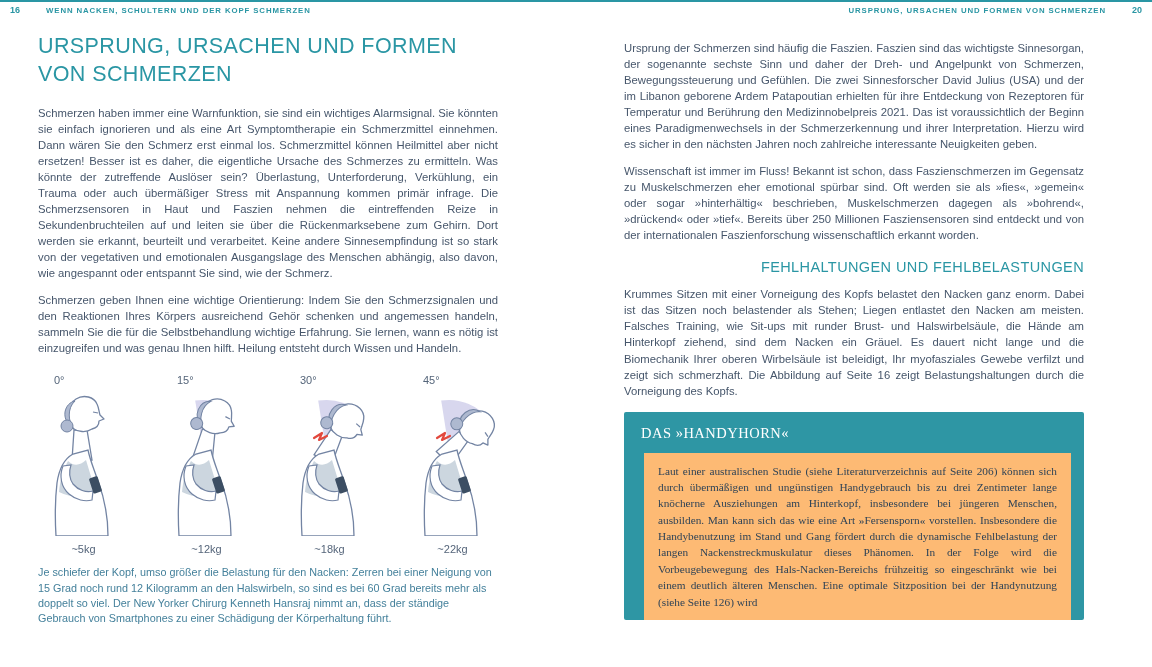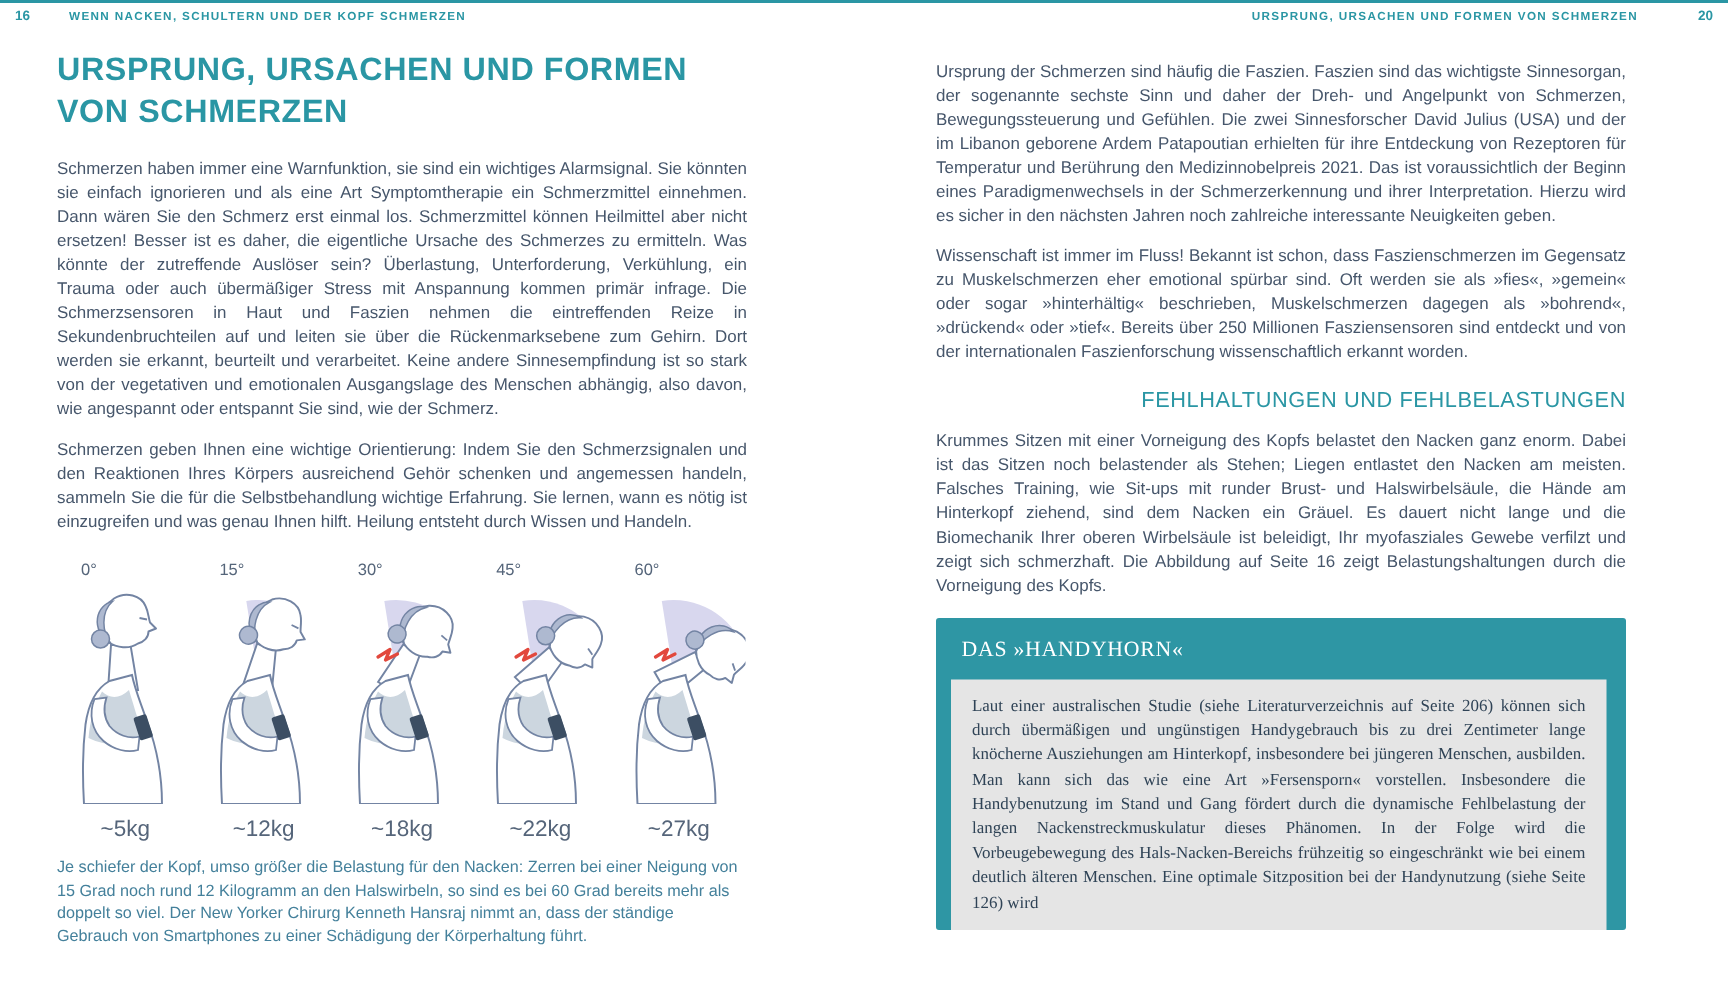--- a/index.html
+++ b/index.html
@@ -1,37 +1,37 @@
 <!DOCTYPE html>
 <html lang="de"><head>
 <meta charset="utf-8">
 <style>
   html,body{margin:0;padding:0;background:#fff;}
   body{width:1152px;height:667px;font-family:"Liberation Sans",sans-serif;}
   .spread{position:relative;width:1152px;height:633px;background:#fff;overflow:hidden;}
   .top-rule{position:absolute;top:0;left:0;width:1152px;height:2px;background:#2A96A4;}
   .header-left{position:absolute;top:5px;left:10px;display:flex;align-items:baseline;gap:26px;}
-  .header-right{position:absolute;top:5px;right:10px;display:flex;align-items:baseline;gap:40px;}
+  .header-right{position:absolute;top:5px;right:10px;display:flex;align-items:baseline;gap:26px;}
   .pagenum{font-size:9px;font-weight:bold;color:#2A96A4;}
   .running{font-size:7.8px;font-weight:bold;letter-spacing:0.9px;color:#2A96A4;}
   .col{position:absolute;top:27px;width:460px;}
   .col-left{left:38px;}
   .col-right{left:624px;}
-  h1{margin:6px 0 16px 0;font-size:21.5px;font-weight:700;line-height:1.3;letter-spacing:0.4px;color:#2A96A4;}
+  h1{margin:6px 0 16px 0;font-size:21.5px;font-weight:400;line-height:1.3;letter-spacing:0.4px;color:#2A96A4;}
   h2{margin:16px 0 11px 0;font-size:14.5px;font-weight:500;letter-spacing:0.4px;color:#2A96A4;text-align:right;}
   p.body{margin:0 0 11px 0;font-size:11.3px;line-height:1.42;color:#46566B;text-align:justify;hyphens:auto;}
   .figure-block{margin-top:18px;}
   .figure-row{display:flex;justify-content:space-between;}
   .fig-cell{width:91px;text-align:center;}
   .fig-angle{font-size:11px;color:#55657A;text-align:left;padding-left:16px;margin-bottom:2px;}
-  .fig-weight{font-size:15px;color:#55657A;margin-top:3px;}
+  .fig-weight{font-size:11px;color:#55657A;margin-top:3px;}
   .caption{margin:10px 0 0 0;font-size:10.8px;line-height:1.42;color:#44809B;}
   .infobox{margin-top:13px;background:#2E96A4;border-radius:2px;font-family:Liberation Serif, serif;}
   .infobox-title{padding:13px 17px 11px 17px;font-size:14.5px;font-weight:500;letter-spacing:0.5px;color:#FFFFFF;}
-  .infobox-inner{margin:0 13px 13px 10px;background:#e5e5e5;padding:10px 14px;}
+  .infobox-inner{margin:0 13px 13px 20px;background:#fdba74;padding:10px 14px;}
   .infobox-inner p{margin:0;font-size:11.3px;line-height:1.45;color:#2F4356;text-align:justify;hyphens:auto;}
 </style>
 </head>
 <body>
 
 <div class="spread">
   <div class="top-rule"></div>
 
   <div class="header-left">
     <span class="pagenum">16</span>
@@ -102,35 +102,20 @@
       <path d="M34 41 C28 34 27 20 35 13 C30 14 26 18 25 24 C24 31 28 37 34 41 Z" fill="#AEB9D0" stroke="#7384A3" stroke-width="1"></path>
       <circle cx="27" cy="38" r="6" fill="#AEB9D0" stroke="#7384A3" stroke-width="1"></circle>
       <path d="M53 24 l5 1" stroke="#7384A3" stroke-width="1.2"></path>
     </g>
     <path d="M33 66 C24 71 19 81 17 95 C15 112 15 131 16 148 L68 148 C68 129 64 109 58 93 C54 81 50 72 48 62 Z" fill="#fff" stroke="#7384A3" stroke-width="1.3"></path>
     <path d="M28 73 C23 82 20 92 19 104 C31 110 47 110 56 104 C52 92 49 82 46 72 C40 78 33 78 28 73 Z" fill="#CCD6DF"></path>
     <path d="M23 78 C19 88 21 99 29 106 C36 112 45 114 52 112 L53 103 C46 105 38 102 33 96 C29 90 29 83 31 77 Z" fill="#fff" stroke="#7384A3" stroke-width="1.2"></path>
     <rect x="51" y="89" width="9" height="16" rx="1.5" fill="#3C4E63" transform="rotate(-18 55 97)"></rect>
     <path d="M28 50 l8 -5 l-3 7 l8 -4" fill="none" stroke="#E2483D" stroke-width="2.2" stroke-linejoin="round" stroke-linecap="round"></path>
   </svg><div class="fig-weight">~22kg</div></div>
-          <div class="fig-cell"><div class="fig-angle">60°</div><svg width="88" height="148" viewBox="0 0 88 148">
-    <path d="M 40 62 L 32.2 12.6 A 50 50 0 0 1 86.7 44.1 Z" fill="#D8D7EE"></path>
-    <g transform="rotate(60 40 62)">
-      <path d="M34 42 L32 72 L52 72 L47 42 Z" fill="#fff" stroke="#7384A3" stroke-width="1.3"></path>
-      <path d="M32 40 C26 32 27 17 36 11 C44 6 54 9 57 16 C59 20 59 24 60 27 L64 31 L59 33 C59 37 56 40 52 41 C46 45 38 44 32 40 Z" fill="#fff" stroke="#7384A3" stroke-width="1.3" stroke-linejoin="round"></path>
-      <path d="M34 41 C28 34 27 20 35 13 C30 14 26 18 25 24 C24 31 28 37 34 41 Z" fill="#AEB9D0" stroke="#7384A3" stroke-width="1"></path>
-      <circle cx="27" cy="38" r="6" fill="#AEB9D0" stroke="#7384A3" stroke-width="1"></circle>
-      <path d="M53 24 l5 1" stroke="#7384A3" stroke-width="1.2"></path>
-    </g>
-    <path d="M33 66 C24 71 19 81 17 95 C15 112 15 131 16 148 L68 148 C68 129 64 109 58 93 C54 81 50 72 48 62 Z" fill="#fff" stroke="#7384A3" stroke-width="1.3"></path>
-    <path d="M28 73 C23 82 20 92 19 104 C31 110 47 110 56 104 C52 92 49 82 46 72 C40 78 33 78 28 73 Z" fill="#CCD6DF"></path>
-    <path d="M23 78 C19 88 21 99 29 106 C36 112 45 114 52 112 L53 103 C46 105 38 102 33 96 C29 90 29 83 31 77 Z" fill="#fff" stroke="#7384A3" stroke-width="1.2"></path>
-    <rect x="51" y="89" width="9" height="16" rx="1.5" fill="#3C4E63" transform="rotate(-18 55 97)"></rect>
-    <path d="M28 50 l8 -5 l-3 7 l8 -4" fill="none" stroke="#E2483D" stroke-width="2.2" stroke-linejoin="round" stroke-linecap="round"></path>
-  </svg><div class="fig-weight">~27kg</div></div>
         </div>
       <p class="caption">Je schiefer der Kopf, umso größer die Belastung für den Nacken: Zerren bei einer Neigung von 15 Grad noch rund 12 Kilogramm an den Halswirbeln, so sind es bei 60 Grad bereits mehr als doppelt so viel. Der New Yorker Chirurg Kenneth Hansraj nimmt an, dass der ständige Gebrauch von Smartphones zu einer Schädigung der Körperhaltung führt.</p>
     </div>
   </div>
 
   <div class="col col-right">
     <p class="body" style="margin-top:13px;">Ursprung der Schmerzen sind häufig die Faszien. Faszien sind das wichtigste Sinnesorgan, der sogenannte sechste Sinn und daher der Dreh- und Angelpunkt von Schmerzen, Bewegungssteuerung und Gefühlen. Die zwei Sinnesforscher David Julius (USA) und der im Libanon geborene Ardem Patapoutian erhielten für ihre Entdeckung von Rezeptoren für Temperatur und Berührung den Medizinnobelpreis 2021. Das ist voraussichtlich der Beginn eines Paradigmenwechsels in der Schmerzerkennung und ihrer Interpretation. Hierzu wird es sicher in den nächsten Jahren noch zahlreiche interessante Neuigkeiten geben.</p>
     <p class="body">Wissenschaft ist immer im Fluss! Bekannt ist schon, dass Faszienschmerzen im Gegensatz zu Muskelschmerzen eher emotional spürbar sind. Oft werden sie als »fies«, »gemein« oder sogar »hinterhältig« beschrieben, Muskelschmerzen dagegen als »bohrend«, »drückend« oder »tief«. Bereits über 250 Millionen Fasziensensoren sind entdeckt und von der internationalen Faszienforschung wissenschaftlich erkannt worden.</p>
     <h2>FEHLHALTUNGEN UND FEHLBELASTUNGEN</h2>
     <p class="body">Krummes Sitzen mit einer Vorneigung des Kopfs belastet den Nacken ganz enorm. Dabei ist das Sitzen noch belastender als Stehen; Liegen entlastet den Nacken am meisten. Falsches Training, wie Sit-ups mit runder Brust- und Halswirbelsäule, die Hände am Hinterkopf ziehend, sind dem Nacken ein Gräuel. Es dauert nicht lange und die Biomechanik Ihrer oberen Wirbelsäule ist beleidigt, Ihr myofasziales Gewebe verfilzt und zeigt sich schmerzhaft. Die Abbildung auf Seite 16 zeigt Belastungshaltungen durch die Vorneigung des Kopfs.</p>

